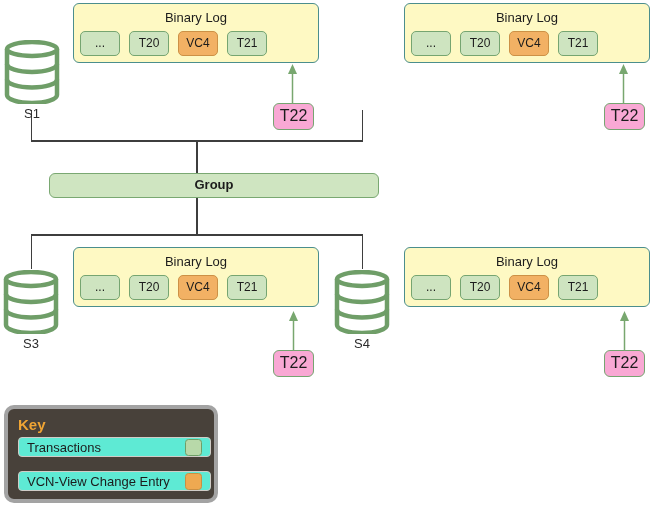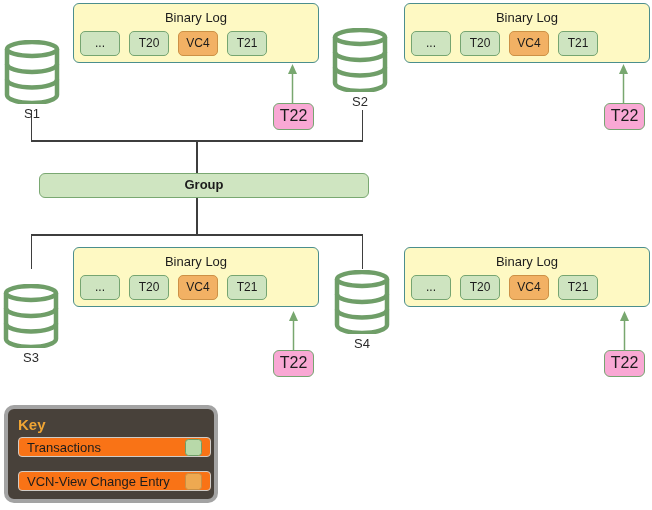--- a/index.html
+++ b/index.html
@@ -29,37 +29,37 @@
     font-size:16px;line-height:24px;text-align:center;color:#1c1c1c;
   }
   
   .server{position:absolute;width:56px;text-align:center;}
   .server svg{display:block;}
   .server-label{margin-top:2px;font-size:13px;color:#2b2b2b;}
   
   .cline{position:absolute;background:#3e3e3e;}
   
   .group-box{
-    position:absolute;left:39px;top:173px;width:330px;height:25px;box-sizing:border-box;
+    position:absolute;left:49px;top:173px;width:330px;height:25px;box-sizing:border-box;
     background:#cfe5c1;border:1.5px solid #7aa872;border-radius:6px;
     font-size:13px;font-weight:bold;text-align:center;line-height:22px;color:#1c1c1c;
   }
   
   .arrow{position:absolute;}
   
   .key-panel{
     position:absolute;left:4px;top:405px;width:214px;height:98px;box-sizing:border-box;
     background:#48413a;border:4px solid #a3a3a3;border-radius:10px;
   }
   .key-title{
     margin:7px 0 0 10px;font-size:15px;font-weight:bold;color:#f0a534;
   }
   .key-row{
     position:absolute;left:10px;width:193px;height:20px;box-sizing:border-box;
-    background:#f97316;border:1px solid #d0ccc7;border-radius:4px;
+    background:#5eead4;border:1px solid #d0ccc7;border-radius:4px;
     display:flex;align-items:center;justify-content:space-between;
     padding:0 8px;font-size:13px;color:#1c1c1c;
   }
   .key-row.r1{top:28px;}
   .key-row.r2{top:62px;}
   .swatch{
     width:17px;height:17px;box-sizing:border-box;border-radius:3.5px;
   }
   .swatch.green{background:#b8d9a9;border:1.5px solid #6f9f68;}
   .swatch.orange{background:#eea951;border:1.5px solid #c98f44;}
@@ -125,31 +125,22 @@
   <div class="server" style="left:4px;top:40px">
     <svg width="56" height="64" viewBox="0 0 56 64">
       <path d="M3 9 V55 a25 8 0 0 0 50 0 V9" fill="#ffffff" stroke="#6f9e68" stroke-width="4.5"></path>
       <path d="M3 24 a25 8 0 0 0 50 0" fill="none" stroke="#6f9e68" stroke-width="4.5"></path>
       <path d="M3 39.5 a25 8 0 0 0 50 0" fill="none" stroke="#6f9e68" stroke-width="4.5"></path>
       <ellipse cx="28" cy="9" rx="25" ry="7" fill="#ffffff" stroke="#6f9e68" stroke-width="4.5"></ellipse>
     </svg>
     <div class="server-label">S1</div>
   </div>
 
-  <div class="server" style="left:332px;top:28px">
-    <svg width="56" height="64" viewBox="0 0 56 64">
-      <path d="M3 9 V55 a25 8 0 0 0 50 0 V9" fill="#ffffff" stroke="#6f9e68" stroke-width="4.5"></path>
-      <path d="M3 24 a25 8 0 0 0 50 0" fill="none" stroke="#6f9e68" stroke-width="4.5"></path>
-      <path d="M3 39.5 a25 8 0 0 0 50 0" fill="none" stroke="#6f9e68" stroke-width="4.5"></path>
-      <ellipse cx="28" cy="9" rx="25" ry="7" fill="#ffffff" stroke="#6f9e68" stroke-width="4.5"></ellipse>
-    </svg>
-    <div class="server-label">S2</div>
-  </div>
 
-  <div class="server" style="left:3px;top:284px">
+  <div class="server" style="left:3px;top:270px">
     <svg width="56" height="64" viewBox="0 0 56 64">
       <path d="M3 9 V55 a25 8 0 0 0 50 0 V9" fill="#ffffff" stroke="#6f9e68" stroke-width="4.5"></path>
       <path d="M3 24 a25 8 0 0 0 50 0" fill="none" stroke="#6f9e68" stroke-width="4.5"></path>
       <path d="M3 39.5 a25 8 0 0 0 50 0" fill="none" stroke="#6f9e68" stroke-width="4.5"></path>
       <ellipse cx="28" cy="9" rx="25" ry="7" fill="#ffffff" stroke="#6f9e68" stroke-width="4.5"></ellipse>
     </svg>
     <div class="server-label">S3</div>
   </div>
 
   <div class="server" style="left:334px;top:270px">

